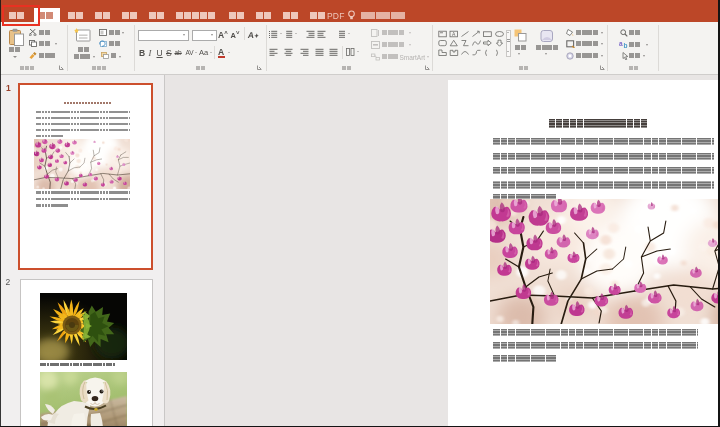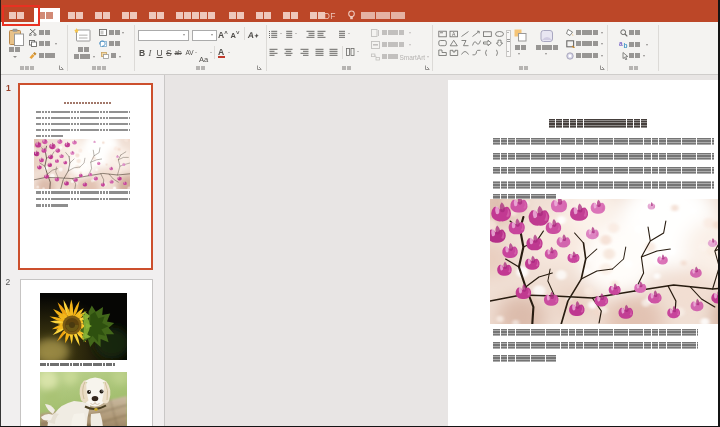--- a/index.html
+++ b/index.html
@@ -14,21 +14,21 @@
 <div class="g" style="left:68px;top:12px;width:16px;height:7px;background-image:repeating-linear-gradient(90deg,#EEC7BB 0 7.2px,transparent 7.2px 8px);"></div>
 <div class="g" style="left:95px;top:12px;width:16px;height:7px;background-image:repeating-linear-gradient(90deg,#EEC7BB 0 7.2px,transparent 7.2px 8px);"></div>
 <div class="g" style="left:122px;top:12px;width:16px;height:7px;background-image:repeating-linear-gradient(90deg,#EEC7BB 0 7.2px,transparent 7.2px 8px);"></div>
 <div class="g" style="left:149px;top:12px;width:16px;height:7px;background-image:repeating-linear-gradient(90deg,#EEC7BB 0 7.2px,transparent 7.2px 8px);"></div>
 <div class="g" style="left:176px;top:12px;width:40px;height:7px;background-image:repeating-linear-gradient(90deg,#EEC7BB 0 7.2px,transparent 7.2px 8px);"></div>
 <div class="g" style="left:229px;top:12px;width:16px;height:7px;background-image:repeating-linear-gradient(90deg,#EEC7BB 0 7.2px,transparent 7.2px 8px);"></div>
 <div class="g" style="left:256px;top:12px;width:16px;height:7px;background-image:repeating-linear-gradient(90deg,#EEC7BB 0 7.2px,transparent 7.2px 8px);"></div>
 <div class="g" style="left:283px;top:12px;width:16px;height:7px;background-image:repeating-linear-gradient(90deg,#EEC7BB 0 7.2px,transparent 7.2px 8px);"></div>
 <div class="g" style="left:38px;top:12px;width:16px;height:7px;background-image:repeating-linear-gradient(90deg,#D28A76 0 7.2px,transparent 7.2px 8px);"></div>
 <div class="g" style="left:310px;top:12px;width:16px;height:7px;background-image:repeating-linear-gradient(90deg,#EEC7BB 0 7.2px,transparent 7.2px 8px);"></div>
-<div class="abs" style="left:318px;top:10.5px;font-size:8.5px;color:#EEC7BB;letter-spacing:0.2px">PDF</div>
+<div class="abs" style="left:327px;top:10.5px;font-size:8.5px;color:#EEC7BB;letter-spacing:0.2px">PDF</div>
 <svg class="abs" style="left:347px;top:10px" width="9" height="10" viewBox="0 0 9 10">
 <circle cx="4.5" cy="3.8" r="2.8" fill="none" stroke="#EEC7BB" stroke-width="1.1"></circle>
 <rect x="3.2" y="6.8" width="2.6" height="2.4" fill="#EEC7BB"></rect>
   </svg>
 <div class="g" style="left:361px;top:11.5px;width:45px;height:7px;background-image:repeating-linear-gradient(90deg,#E5B2A3 0 6.7px,transparent 6.7px 7.5px);"></div>
 <div style="position:absolute;left:2px;top:4.5px;width:38px;height:21px;border:2.5px solid #E93122;z-index:30"></div>
 <div style="position:absolute;left:0px;top:22px;width:720px;height:52px;background:#F4F3F1"></div>
 <div style="position:absolute;left:0px;top:74px;width:720px;height:1px;background:#CFCDCB"></div>
 <div style="position:absolute;left:66.5px;top:25px;width:1px;height:46px;background:#DCDAD7"></div>
 <div style="position:absolute;left:134px;top:25px;width:1px;height:46px;background:#DCDAD7"></div>
@@ -100,21 +100,21 @@
 <div class="abs" style="left:230.5px;top:30px;font-size:7.5px;font-weight:bold;color:#504e4b">A<span style="font-size:6px;vertical-align:3px">˅</span></div>
 <div style="position:absolute;left:243.5px;top:27px;width:1px;height:13px;background:#DCDAD7"></div>
 <div class="abs" style="left:248px;top:29.5px;font-size:8.5px;font-weight:bold;color:#504e4b;transform:skewX(-8deg)">A<span style="font-size:6px">✦</span></div>
 <div class="abs" style="left:139px;top:47.5px;font-size:8.5px;font-weight:bold;color:#504e4b">B</div>
 <div class="abs" style="left:148.5px;top:47.5px;font-size:8.5px;font-style:italic;font-family:Liberation Serif,serif;color:#504e4b">I</div>
 <div class="abs" style="left:156.5px;top:47.5px;font-size:8.5px;text-decoration:underline;color:#504e4b">U</div>
 <div class="abs" style="left:166px;top:47.5px;font-size:8.5px;text-decoration:line-through;color:#504e4b">S</div>
 <div class="abs" style="left:174.5px;top:49px;font-size:6.5px;text-decoration:line-through;color:#504e4b">ab</div>
 <div class="abs" style="left:185.5px;top:49px;font-size:6.5px;color:#504e4b">AV</div>
 <div style="position:absolute;left:194.5px;top:51.5px;width:0;height:0;border-left:1.5px solid transparent;border-right:1.5px solid transparent;border-top:1.7999999999999998px solid #8f8d8b"></div>
-<div class="abs" style="left:199px;top:55px;font-size:7.5px;color:#504e4b">Aa</div>
+<div class="abs" style="left:199px;top:48px;font-size:7.5px;color:#504e4b">Aa</div>
 <div style="position:absolute;left:209.5px;top:51.5px;width:0;height:0;border-left:1.5px solid transparent;border-right:1.5px solid transparent;border-top:1.7999999999999998px solid #8f8d8b"></div>
 <div style="position:absolute;left:214px;top:45.5px;width:1px;height:13px;background:#DCDAD7"></div>
 <div class="abs" style="left:218px;top:47px;font-size:8.5px;font-weight:bold;color:#504e4b">A</div>
 <div style="position:absolute;left:218px;top:55.5px;width:7px;height:2px;background:#C0392B"></div>
 <div style="position:absolute;left:227.5px;top:51.5px;width:0;height:0;border-left:1.5px solid transparent;border-right:1.5px solid transparent;border-top:1.7999999999999998px solid #8f8d8b"></div>
 <div class="g" style="left:195.5px;top:65.5px;width:9.5px;height:4.5px;background-image:repeating-linear-gradient(90deg,#b6b4b2 0 4.3px,transparent 4.3px 4.8px);"></div>
 <svg class="abs" style="left:256.5px;top:65px" width="5" height="5" viewBox="0 0 5 5">
 <path d="M0.5 0.5 L0.5 4.5 L4.5 4.5" fill="none" stroke="#8a8886" stroke-width="0.9"></path>
 <path d="M2 2 L4 4" stroke="#8a8886" stroke-width="0.9"></path>
   </svg>

